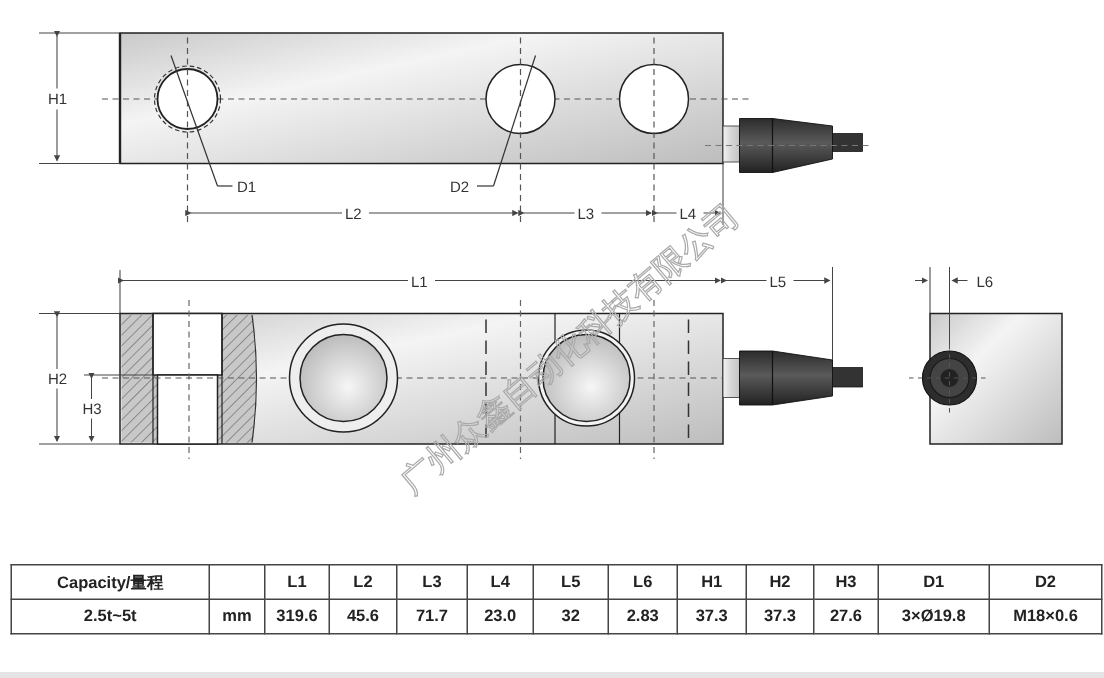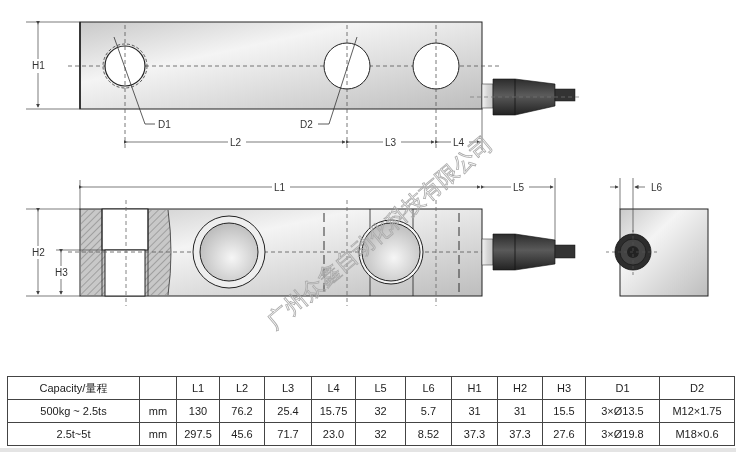--- a/index.html
+++ b/index.html
@@ -1,21 +1,21 @@
 <!DOCTYPE html>
 <html><head>
 <meta charset="utf-8">
 <style>
   html, body { margin:0; padding:0; background:#ffffff; }
   body { width:736px; height:452px; position:relative; overflow:hidden; font-family:"Liberation Sans", sans-serif; color:#222; }
   #drawing { position:absolute; left:0; top:0; width:736px; height:370px; }
   .lbl { font-family:"Liberation Sans", sans-serif; font-size:10px; fill:#333; }
   .wm { font-family:"DejaVu Sans", sans-serif; font-size:22px; fill:none; stroke:#aaaaaa; stroke-width:0.8; }
   #spec-table { position:absolute; left:7px; top:376px; border-collapse:collapse; font-size:11px; color:#222; }
-  #spec-table td { border:1px solid #444; text-align:center; height:22px; padding:0; }
+  #spec-table td { border:1px solid #444; text-align:center; height:22px; padding:0;font-weight:bold; }
   .bottom-bar { position:absolute; left:0; top:448px; width:736px; height:4px; background:#e4e4e4; }
 </style>
 </head>
 <body>
 
 <svg id="drawing" width="736" height="370" viewBox="0 0 736 370" xmlns="http://www.w3.org/2000/svg">
   <defs>
     <linearGradient id="metal" x1="0" y1="0" x2="1" y2="1">
       <stop offset="0" stop-color="#c9c9c9"></stop>
       <stop offset="0.35" stop-color="#f4f4f4"></stop>
@@ -169,43 +169,28 @@
       <td style="width:43px">L4</td>
       <td style="width:49px">L5</td>
       <td style="width:45px">L6</td>
       <td style="width:45px">H1</td>
       <td style="width:44px">H2</td>
       <td style="width:42px">H3</td>
       <td style="width:73px">D1</td>
       <td style="width:74px">D2</td>
     </tr>
     <tr>
-      <td>500kg ~ 2.5ts</td>
-      <td>mm</td>
-      <td>130</td>
-      <td>76.2</td>
-      <td>25.4</td>
-      <td>15.75</td>
-      <td>32</td>
-      <td>5.7</td>
-      <td>31</td>
-      <td>31</td>
-      <td>15.5</td>
-      <td>3×Ø13.5</td>
-      <td>M12×1.75</td>
-    </tr>
-    <tr>
       <td>2.5t~5t</td>
       <td>mm</td>
-      <td>297.5</td>
+      <td>319.6</td>
       <td>45.6</td>
       <td>71.7</td>
       <td>23.0</td>
       <td>32</td>
-      <td>8.52</td>
+      <td>2.83</td>
       <td>37.3</td>
       <td>37.3</td>
       <td>27.6</td>
       <td>3×Ø19.8</td>
       <td>M18×0.6</td>
     </tr>
   </tbody>
 </table>
 
 <div class="bottom-bar"></div>

